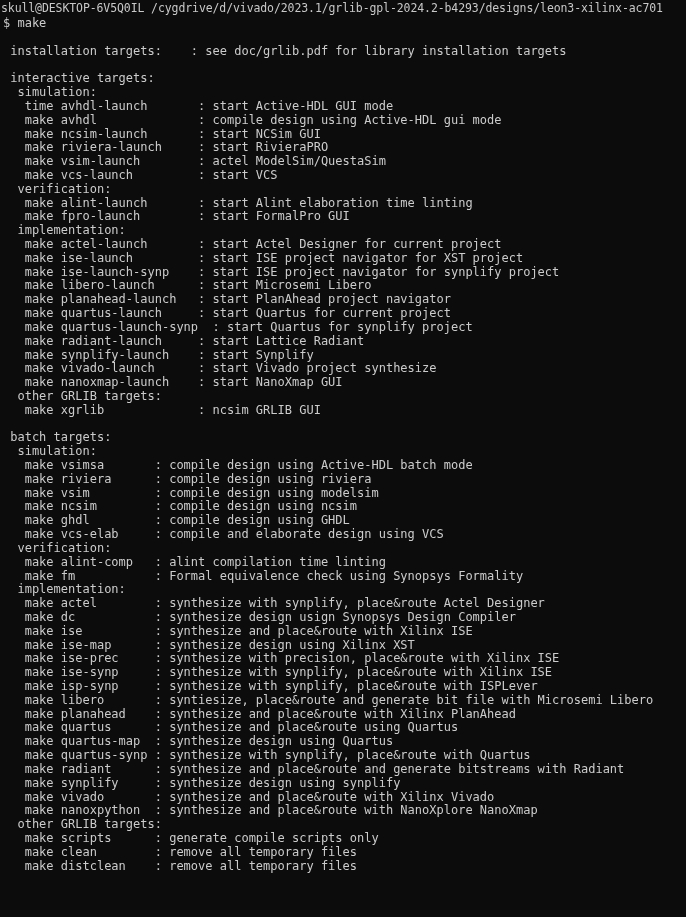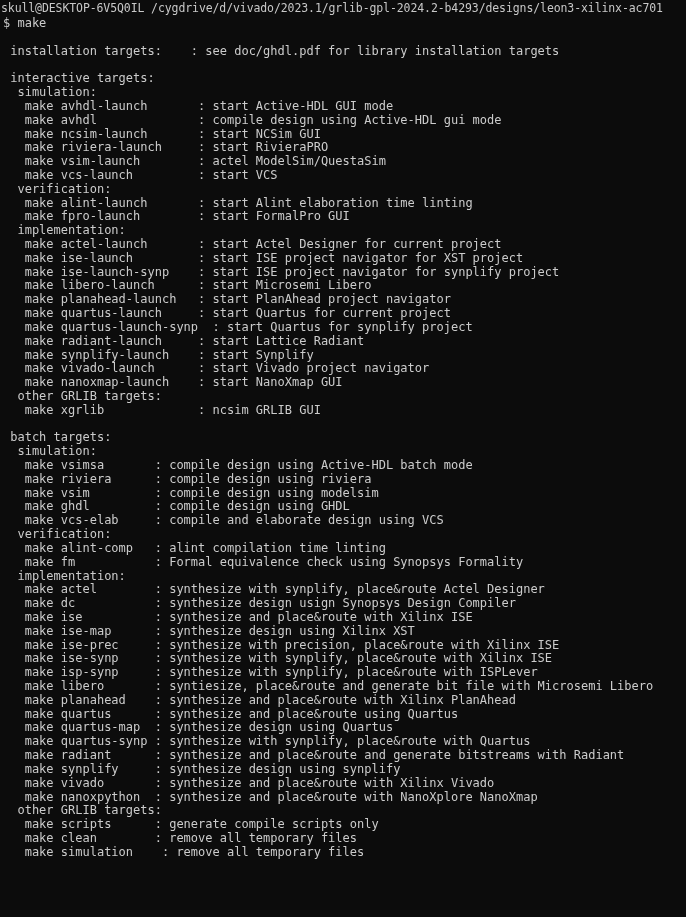--- a/index.html
+++ b/index.html
@@ -54,53 +54,54 @@
 </style>
 </head>
 <body>
 
 <div id="terminal">
   <div class="titlebar">skull@DESKTOP-6V5Q0IL /cygdrive/d/vivado/2023.1/grlib-gpl-2024.2-b4293/designs/leon3-xilinx-ac701</div>
   <div class="term-body">
     <div class="line prompt-line">$ make</div>
     <div id="output">
         <div class="line blank">&nbsp;</div>
-        <div class="line"> installation targets:    : see doc/ghdl.pdf for library installation targets</div>
+        <div class="line"> installation targets:    : see doc/grlib.pdf for library installation targets</div>
         <div class="line blank">&nbsp;</div>
         <div class="line"> interactive targets:</div>
         <div class="line">  simulation:</div>
-        <div class="line">   make avhdl-launch       : start Active-HDL GUI mode</div>
+        <div class="line">   time avhdl-launch       : start Active-HDL GUI mode</div>
         <div class="line">   make avhdl              : compile design using Active-HDL gui mode</div>
         <div class="line">   make ncsim-launch       : start NCSim GUI</div>
         <div class="line">   make riviera-launch     : start RivieraPRO</div>
         <div class="line">   make vsim-launch        : actel ModelSim/QuestaSim</div>
         <div class="line">   make vcs-launch         : start VCS</div>
         <div class="line">  verification:</div>
         <div class="line">   make alint-launch       : start Alint elaboration time linting</div>
         <div class="line">   make fpro-launch        : start FormalPro GUI</div>
         <div class="line">  implementation:</div>
         <div class="line">   make actel-launch       : start Actel Designer for current project</div>
         <div class="line">   make ise-launch         : start ISE project navigator for XST project</div>
         <div class="line">   make ise-launch-synp    : start ISE project navigator for synplify project</div>
         <div class="line">   make libero-launch      : start Microsemi Libero</div>
         <div class="line">   make planahead-launch   : start PlanAhead project navigator</div>
         <div class="line">   make quartus-launch     : start Quartus for current project</div>
         <div class="line">   make quartus-launch-synp  : start Quartus for synplify project</div>
         <div class="line">   make radiant-launch     : start Lattice Radiant</div>
         <div class="line">   make synplify-launch    : start Synplify</div>
-        <div class="line">   make vivado-launch      : start Vivado project navigator</div>
+        <div class="line">   make vivado-launch      : start Vivado project synthesize</div>
         <div class="line">   make nanoxmap-launch    : start NanoXmap GUI</div>
         <div class="line">  other GRLIB targets:</div>
         <div class="line">   make xgrlib             : ncsim GRLIB GUI</div>
         <div class="line blank">&nbsp;</div>
         <div class="line"> batch targets:</div>
         <div class="line">  simulation:</div>
         <div class="line">   make vsimsa       : compile design using Active-HDL batch mode</div>
         <div class="line">   make riviera      : compile design using riviera</div>
         <div class="line">   make vsim         : compile design using modelsim</div>
+        <div class="line">   make ncsim        : compile design using ncsim</div>
         <div class="line">   make ghdl         : compile design using GHDL</div>
         <div class="line">   make vcs-elab     : compile and elaborate design using VCS</div>
         <div class="line">  verification:</div>
         <div class="line">   make alint-comp   : alint compilation time linting</div>
         <div class="line">   make fm           : Formal equivalence check using Synopsys Formality</div>
         <div class="line">  implementation:</div>
         <div class="line">   make actel        : synthesize with synplify, place&amp;route Actel Designer</div>
         <div class="line">   make dc           : synthesize design usign Synopsys Design Compiler</div>
         <div class="line">   make ise          : synthesize and place&amp;route with Xilinx ISE</div>
         <div class="line">   make ise-map      : synthesize design using Xilinx XST</div>
@@ -112,16 +113,16 @@
         <div class="line">   make quartus      : synthesize and place&amp;route using Quartus</div>
         <div class="line">   make quartus-map  : synthesize design using Quartus</div>
         <div class="line">   make quartus-synp : synthesize with synplify, place&amp;route with Quartus</div>
         <div class="line">   make radiant      : synthesize and place&amp;route and generate bitstreams with Radiant</div>
         <div class="line">   make synplify     : synthesize design using synplify</div>
         <div class="line">   make vivado       : synthesize and place&amp;route with Xilinx Vivado</div>
         <div class="line">   make nanoxpython  : synthesize and place&amp;route with NanoXplore NanoXmap</div>
         <div class="line">  other GRLIB targets:</div>
         <div class="line">   make scripts      : generate compile scripts only</div>
         <div class="line">   make clean        : remove all temporary files</div>
-        <div class="line">   make simulation    : remove all temporary files</div>
+        <div class="line">   make distclean    : remove all temporary files</div>
       </div>
   </div>
 </div>
 
 </body></html>

